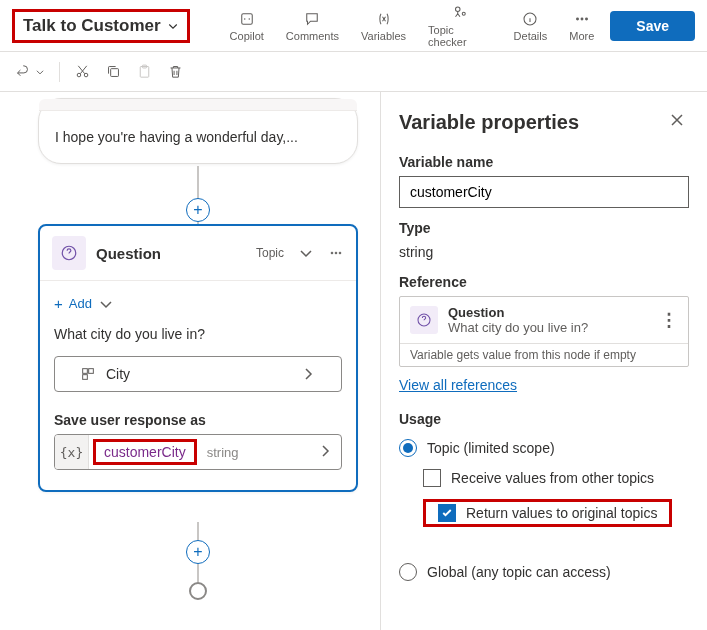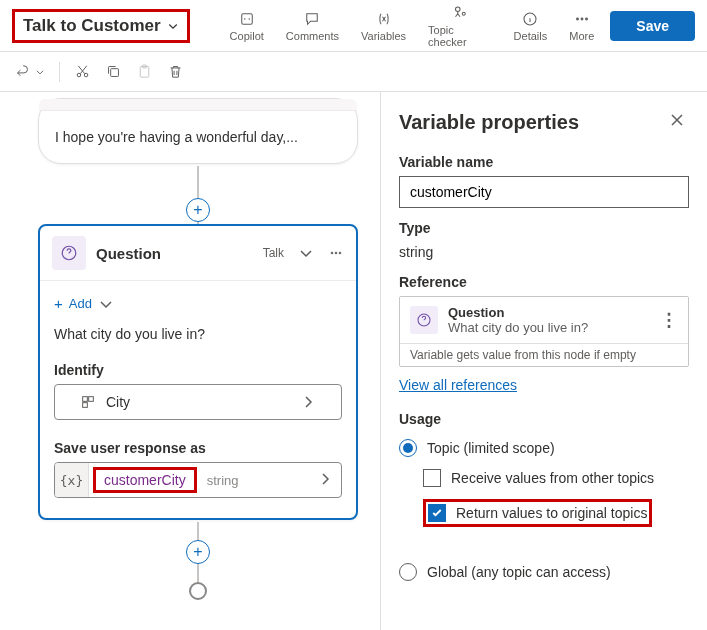--- a/index.html
+++ b/index.html
@@ -271,21 +271,21 @@
   }
   .radio.checked{border-color:#0f6cbd;}
   .chkbox {
     width:18px;height:18px;border:1px solid #605e5c;flex-shrink:0;
     display:flex;align-items:center;justify-content:center;
   }
   .chkbox.checked{background:#0f6cbd;border-color:#0f6cbd;}
   .chkbox.checked svg{stroke:#fff;}
   .indent{margin-left:24px;}
   .hl-red {
-    border:3px solid #c80000; padding:2px 2px; display:inline-flex; align-items:center;gap:10px;
+    border:3px solid #c80000; padding:2px 12px; display:inline-flex; align-items:center;gap:10px;
   }
   svg.ic{width:16px;height:16px;stroke:#605e5c;fill:none;stroke-width:1.5;}
 </style>
 </head>
 <body>
 
 <div class="topbar">
   <div class="topic-name">
     <span>Talk to Customer</span>
     <svg class="chev" viewBox="0 0 16 16">
@@ -387,40 +387,39 @@
 
     <div class="node q-node" style="top:132px;">
       <div class="q-head">
         <div class="q-icon-badge">
           <svg viewBox="0 0 24 24" width="18" height="18" fill="none" stroke="#7151a8" stroke-width="1.6">
               <circle cx="12" cy="12" r="9"></circle>
               <path d="M9.5 9a2.5 2.5 0 115 0c0 1.5-2.5 2-2.5 3.5M12 16v.01"></path>
             </svg>
         </div>
         <div class="q-title">Question</div>
-        <div class="q-type-tag">Talk</div>
+        <div class="q-type-tag">Topic</div>
         <svg class="ic" viewBox="0 0 16 16" style="cursor:pointer">
             <path d="M3 6l5 5 5-5"></path>
           </svg>
         <svg class="ic" viewBox="0 0 24 24" style="cursor:pointer;margin-left:4px">
             <circle cx="6" cy="12" r="1.3" fill="#605e5c"></circle>
             <circle cx="12" cy="12" r="1.3" fill="#605e5c"></circle>
             <circle cx="18" cy="12" r="1.3" fill="#605e5c"></circle>
           </svg>
       </div>
       <div class="q-body">
         <div class="add-row">
           <span style="font-size:15px;">+</span>
           <span>Add</span>
           <svg class="ic" viewBox="0 0 16 16">
               <path d="M3 6l5 5 5-5"></path>
             </svg>
         </div>
         <div class="q-text">What city do you live in?</div>
-        <div class="field-label">Identify</div>
         <div class="select-box">
           <svg class="ic" viewBox="0 0 24 24">
               <rect x="4" y="4" width="7" height="7"></rect>
               <rect x="13" y="4" width="7" height="7"></rect>
               <rect x="4" y="13" width="7" height="7"></rect>
             </svg>
           <span class="fill">City</span>
           <svg class="ic" viewBox="0 0 16 16">
               <path d="M6 3l5 5-5 5"></path>
             </svg>

